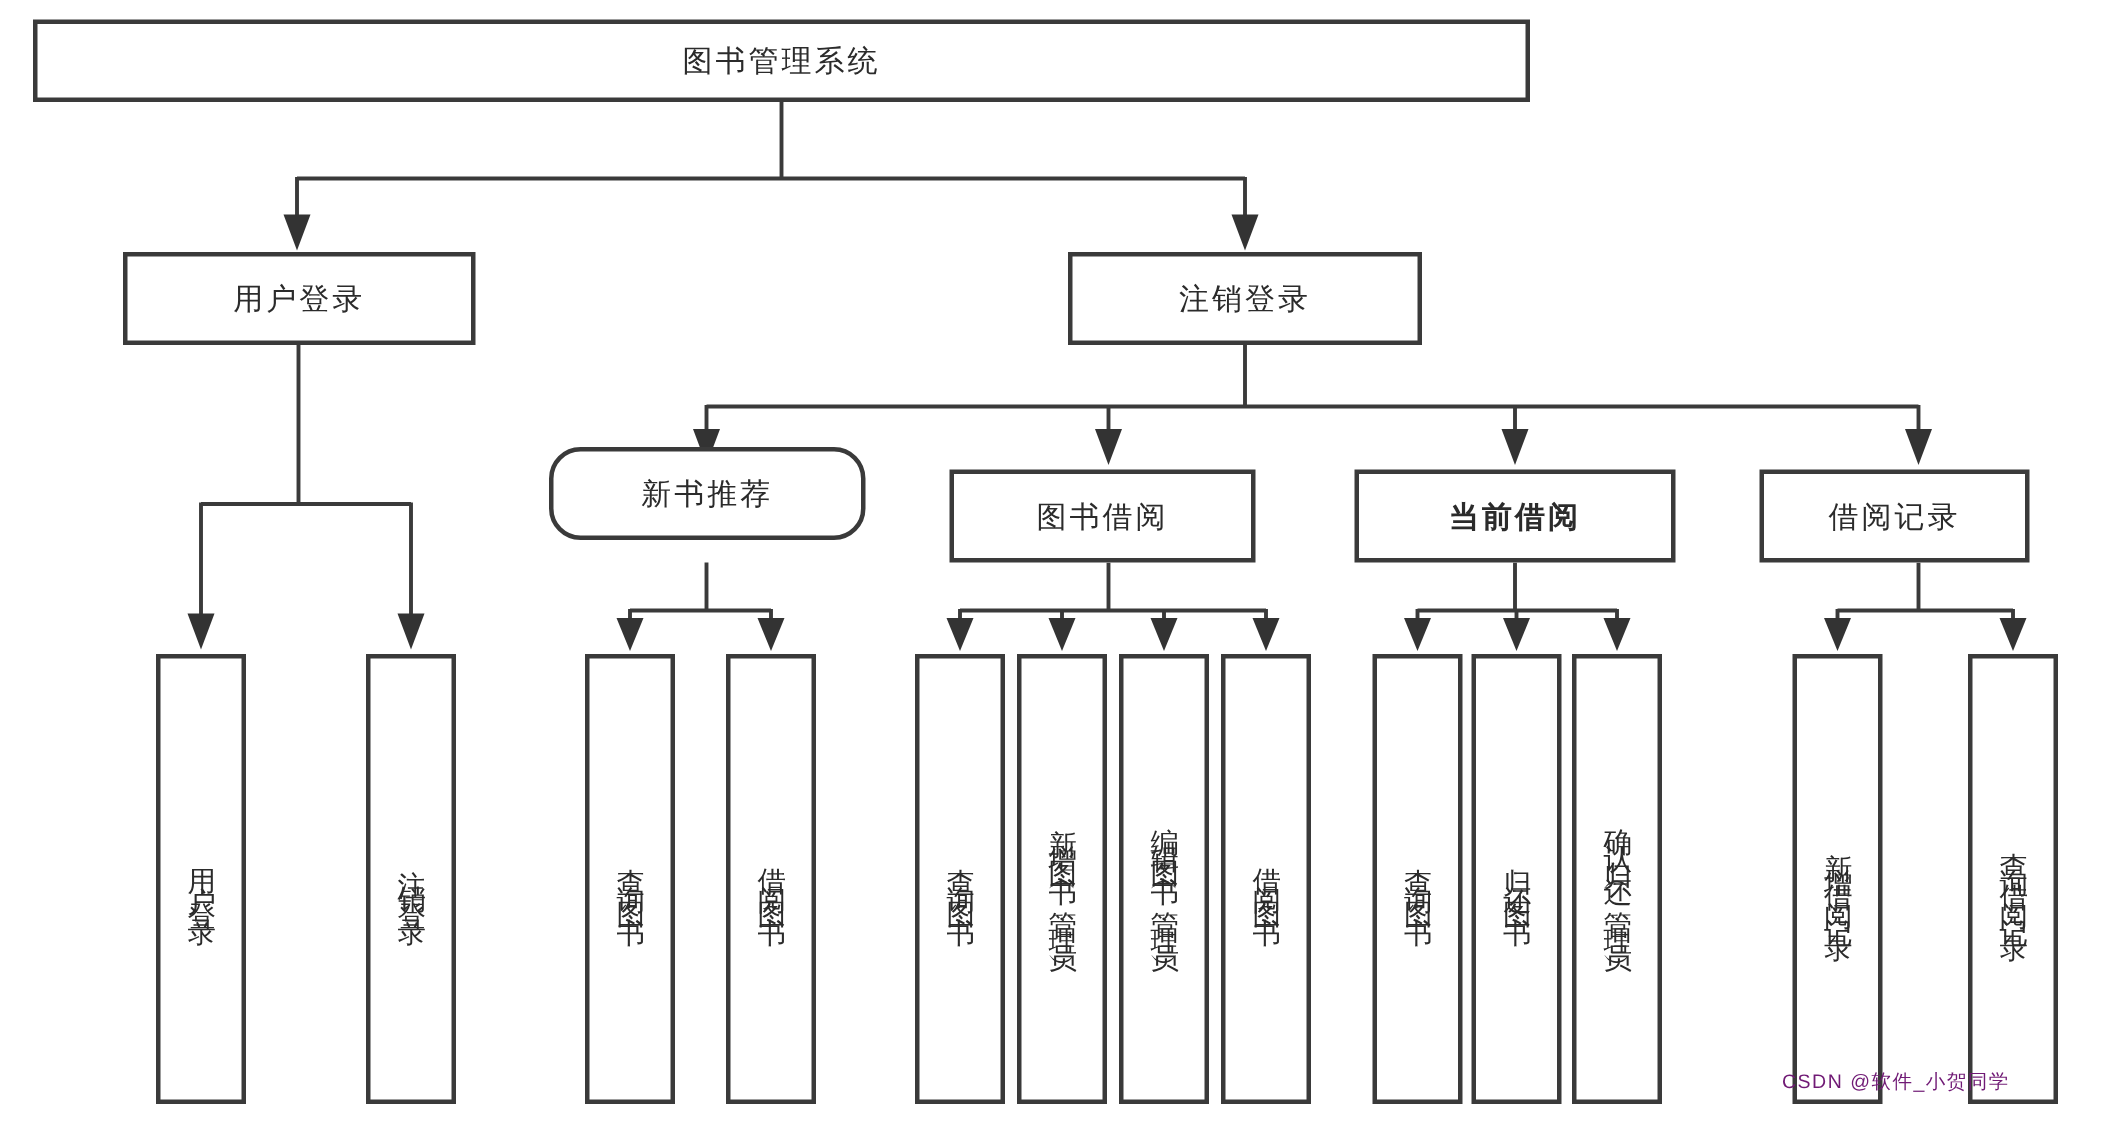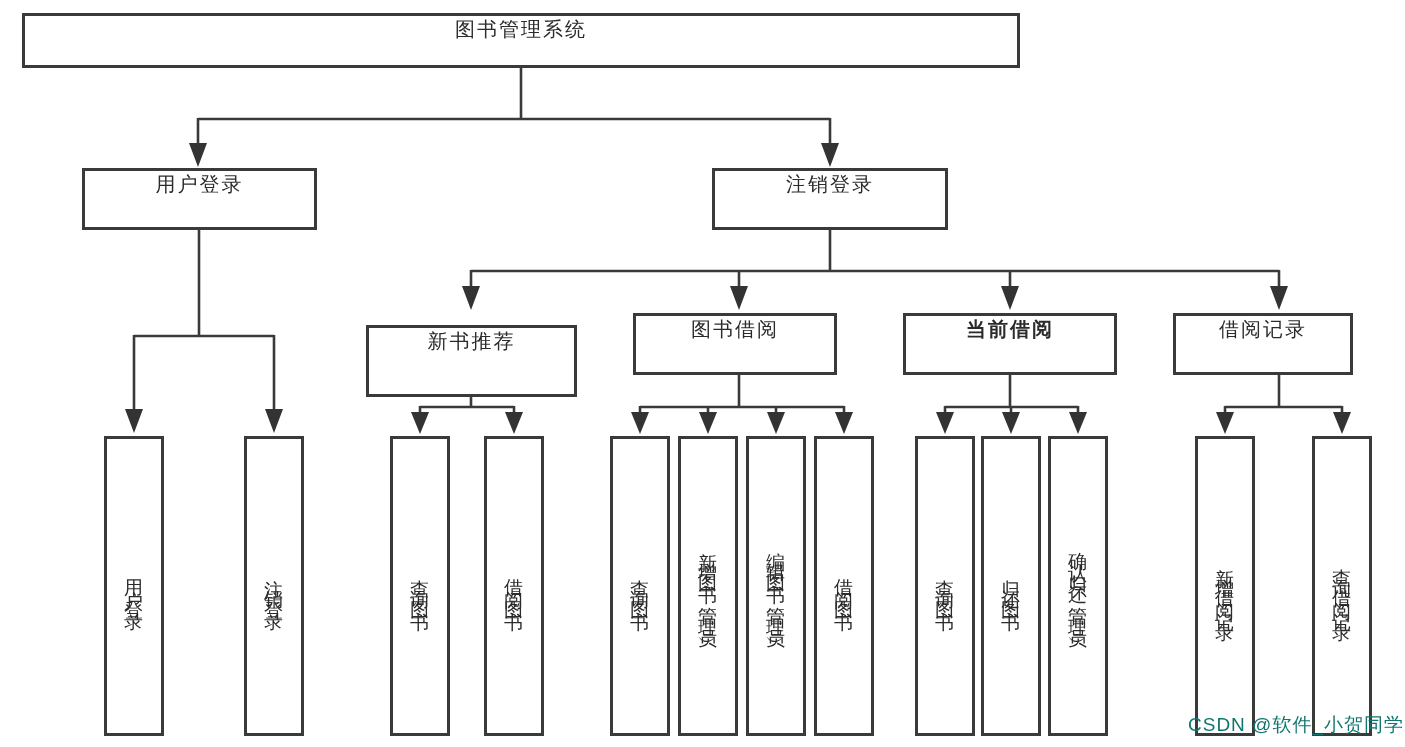--- a/index.html
+++ b/index.html
@@ -5,34 +5,34 @@
   html,body{margin:0;padding:0;background:#ffffff;}
   .canvas{
     position:relative;width:1405px;height:747px;background:#ffffff;
     font-family:"Liberation Sans","DejaVu Sans",sans-serif;overflow:hidden;
   }
   svg.wires{position:absolute;left:0;top:0;width:1405px;height:747px;}
   svg.wires line{stroke:#3a3a3a;stroke-width:2.6;}
   svg.wires polygon{fill:#333333;stroke:none;}
   .hbox{
     position:absolute;box-sizing:border-box;background:#ffffff;
-    border:3px solid #3a3a3a;display:flex;align-items:flex-start;justify-content:center;
+    border:3px solid #3a3a3a;display:flex;align-items:center;justify-content:center;
     font-size:20px;letter-spacing:2px;color:#2b2b2b;white-space:nowrap;
   }
   .vbox{
     position:absolute;box-sizing:border-box;background:#ffffff;
     border:3px solid #3a3a3a;display:flex;align-items:center;justify-content:center;
     width:60px;height:300px;top:436px;color:#2b2b2b;
   }
   .vbox span{
     writing-mode:vertical-rl;font-size:19px;letter-spacing:11px;line-height:1;
   }
   .watermark{
-    position:absolute;left:1188px;top:712px;color:#0f766e;
-    font-size:19px;letter-spacing:1px;white-space:nowrap;
+    position:absolute;left:1188px;top:712px;color:#701a75;
+    font-size:13px;letter-spacing:1px;white-space:nowrap;
   }
 </style>
 </head>
 <body>
 
 <div class="canvas">
 
   <svg class="wires" viewBox="0 0 1405 747">
 
     <line x1="521" y1="68" x2="521" y2="120"></line>
@@ -99,21 +99,21 @@
     <span>图书管理系统</span>
   </div>
 
   <div class="hbox" style="left:82px;top:168px;width:235px;height:62px;">
     <span>用户登录</span>
   </div>
   <div class="hbox" style="left:712px;top:168px;width:236px;height:62px;">
     <span>注销登录</span>
   </div>
 
-  <div class="hbox" style="left:366px;top:325px;width:211px;height:72px;">
+  <div class="hbox" style="left:366px;top:298px;width:211px;height:62px;border-radius:21px;">
     <span>新书推荐</span>
   </div>
   <div class="hbox" style="left:633px;top:313px;width:204px;height:62px;">
     <span>图书借阅</span>
   </div>
   <div class="hbox" style="left:903px;top:313px;width:214px;height:62px;font-weight:bold;">
     <span>当前借阅</span>
   </div>
   <div class="hbox" style="left:1173px;top:313px;width:180px;height:62px;">
     <span>借阅记录</span>

